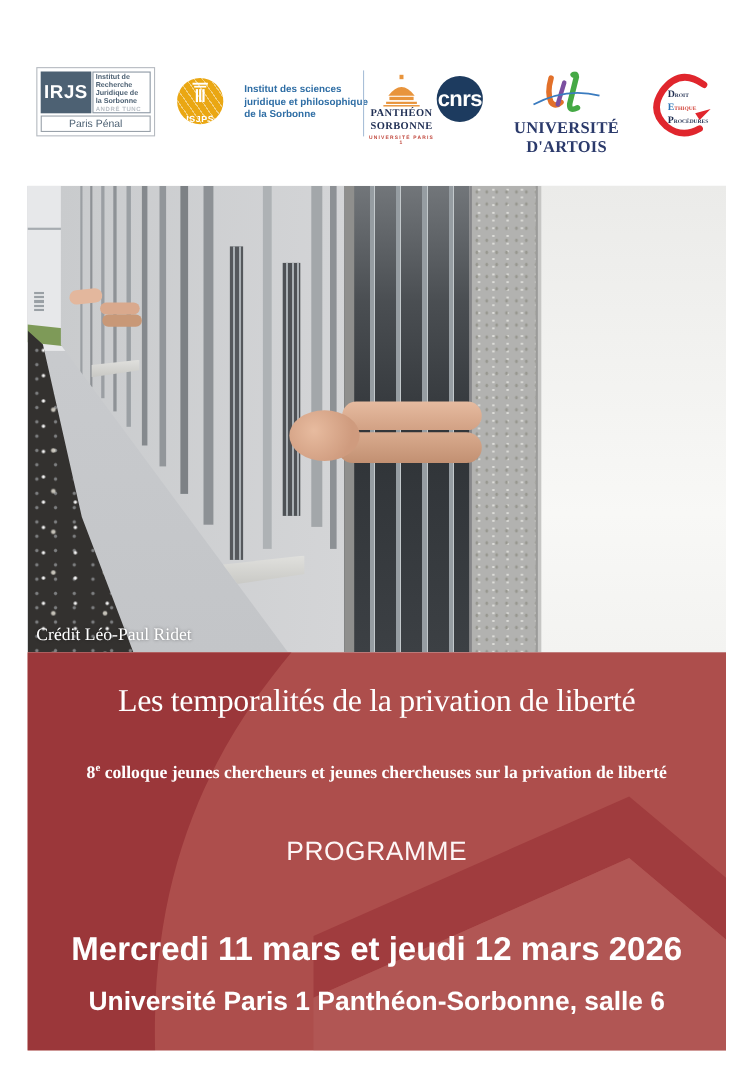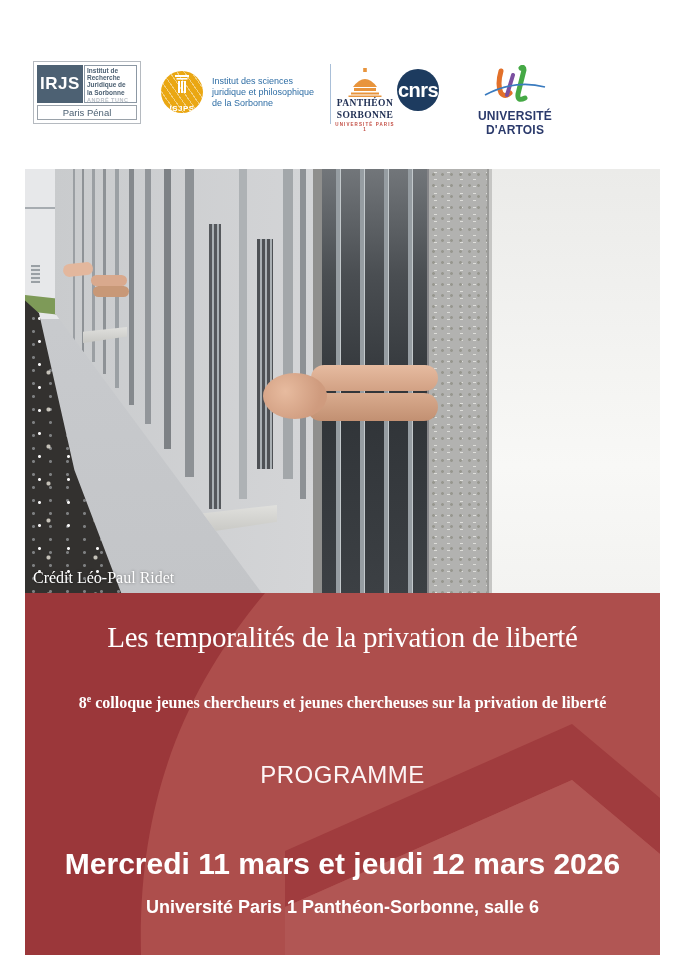--- a/index.html
+++ b/index.html
@@ -26,40 +26,40 @@
     font-size:9.5px; color:#4d6173; }
 
   .isjps-circle { position:absolute; left:161px; top:59px; width:42px; height:42px;
     border-radius:50%; background:#eaa713; overflow:hidden;
     display:flex; flex-direction:column; align-items:center; justify-content:space-between; }
   .isjps-lines { position:absolute; inset:0;
     background:repeating-linear-gradient(55deg, rgba(255,255,255,.45) 0 1px, transparent 1px 6px); }
   .isjps-col { margin-top:4px; position:relative; z-index:2; }
   .isjps-acr { position:relative; z-index:2; color:#fff; font-size:8px; font-weight:bold;
     letter-spacing:.5px; margin-top:1px; }
-  .isjps-name { position:absolute; left:212px; top:64px; width:120px;
-    font-size:9px; line-height:11px; color:#2f6ea5; font-weight:normal; }
+  .isjps-name { position:absolute; left:222px; top:64px; width:120px;
+    font-size:9px; line-height:11px; color:#2f6ea5; font-weight:bold; }
 
   .hdr-divider { position:absolute; left:330px; top:52px; width:1px; height:60px;
     background:#a9bfd8; }
 
   .pantheon { position:absolute; left:335px; top:55px; width:60px; text-align:center; }
   .pantheon-name { font-family:"Liberation Serif", serif; font-weight:bold;
     font-size:9.5px; line-height:9.5px; color:#223155; letter-spacing:.4px; margin-top:2px; }
   .pantheon-sub { font-size:4.5px; color:#c24b41; font-weight:bold;
     letter-spacing:1.1px; margin-top:2px; }
 
   .cnrs { position:absolute; left:397px; top:57px; width:42px; height:42px;
     border-radius:50%; background:#1d3b5f; color:#fff; display:flex;
     align-items:center; justify-content:center; font-size:20px; font-weight:bold;
     letter-spacing:-.5px; }
 
   .artois { position:absolute; left:455px; top:53px; width:120px; text-align:center; }
-  .artois-name { font-family:Liberation Sans, sans-serif; font-weight:bold;
-    font-size:12px; color:#2b3a6b; letter-spacing:.2px; margin-top:2px; }
+  .artois-name { font-family:Liberation Serif, serif; font-weight:bold;
+    font-size:15px; color:#2b3a6b; letter-spacing:.2px; margin-top:2px; }
 
   .dep { position:absolute; left:588px; top:53px; width:64px; height:64px; background:#fff; }
   .dep-text { position:absolute; left:19px; top:15px; width:45px;
     font-family:"Liberation Serif", serif; font-variant:small-caps;
     font-size:7px; line-height:11px; font-weight:bold; }
   .dep-l1 { color:#1f2d50; }
   .dep-l2 .cap { color:#2e75b6; font-size:9px; }
   .dep-l2 .rest { color:#cf3a30; }
   .dep-l3 { color:#1f2d50; }
   .dep-l1::first-letter, .dep-l3::first-letter { font-size:9px; }
@@ -118,21 +118,21 @@
     font-family:"Liberation Serif", serif; font-weight:normal; font-size:29px;
     letter-spacing:-.3px; }
   .banner-sub { position:absolute; left:0; top:100px; width:100%; text-align:center;
     font-family:"Liberation Serif", serif; font-weight:bold; font-size:16px; }
   .banner-sub sup { font-size:10px; }
   .banner-program { position:absolute; left:0; top:168px; width:100%; text-align:center;
     font-size:24px; letter-spacing:.5px; color:#fdf6f6; font-weight:normal; }
   .banner-date { position:absolute; left:0; top:254px; width:100%; text-align:center;
     font-size:30px; font-weight:bold; }
   .banner-venue { position:absolute; left:0; top:304px; width:100%; text-align:center;
-    font-size:18px; font-weight:bold; }
+    font-size:24px; font-weight:bold; }
 </style>
 </head>
 <body>
 
 <div class="page">
 
   <div class="hdr">
 
     <div class="irjs">
       <div class="irjs-top">
@@ -188,20 +188,31 @@
       <svg width="64" height="42" viewBox="0 0 64 42" style="display:block;margin:0 auto;">
         <path d="M18 6 Q14 20 18 28 Q22 33 27 28" stroke="#e2702a" stroke-width="5" fill="none" stroke-linecap="round"></path>
         <path d="M25 34 L36 4 Q40 0 42 4 L36 30 Q36 37 43 34" stroke="#3aא" stroke-width="0" fill="none"></path>
         <path d="M38 3 Q41 1 41 5 L35 29 Q34 37 42 33" stroke="#45a945" stroke-width="5" fill="none" stroke-linecap="round"></path>
         <path d="M30 10 L24 30" stroke="#7b4fa0" stroke-width="4" fill="none" stroke-linecap="round"></path>
         <path d="M2 30 Q32 14 62 22" stroke="#3a7bbf" stroke-width="1.6" fill="none"></path>
       </svg>
       <div class="artois-name">UNIVERSITÉ D'ARTOIS</div>
     </div>
 
+    <div class="dep">
+      <svg width="64" height="64" viewBox="0 0 64 64">
+        <path d="M52 12 Q30 -4 14 18 Q2 36 18 50 Q32 61 48 52" stroke="#e0262d" stroke-width="6" fill="none" stroke-linecap="round"></path>
+        <path d="M44 38 L58 34 L48 44 Z" fill="#e0262d"></path>
+      </svg>
+      <div class="dep-text">
+        <div class="dep-l1">Droit</div>
+        <div class="dep-l2"><span class="cap">E</span><span class="rest">thique</span></div>
+        <div class="dep-l3">Procédures</div>
+      </div>
+    </div>
   </div>
 
   <div class="photo">
     <div class="ph-bg-building"></div>
     <div class="ph-bg-line"></div>
     <div class="ph-grille"></div>
     <div class="ph-grass"></div>
     <div class="ph-asphalt"></div>
 
     <div class="ph-wall">

